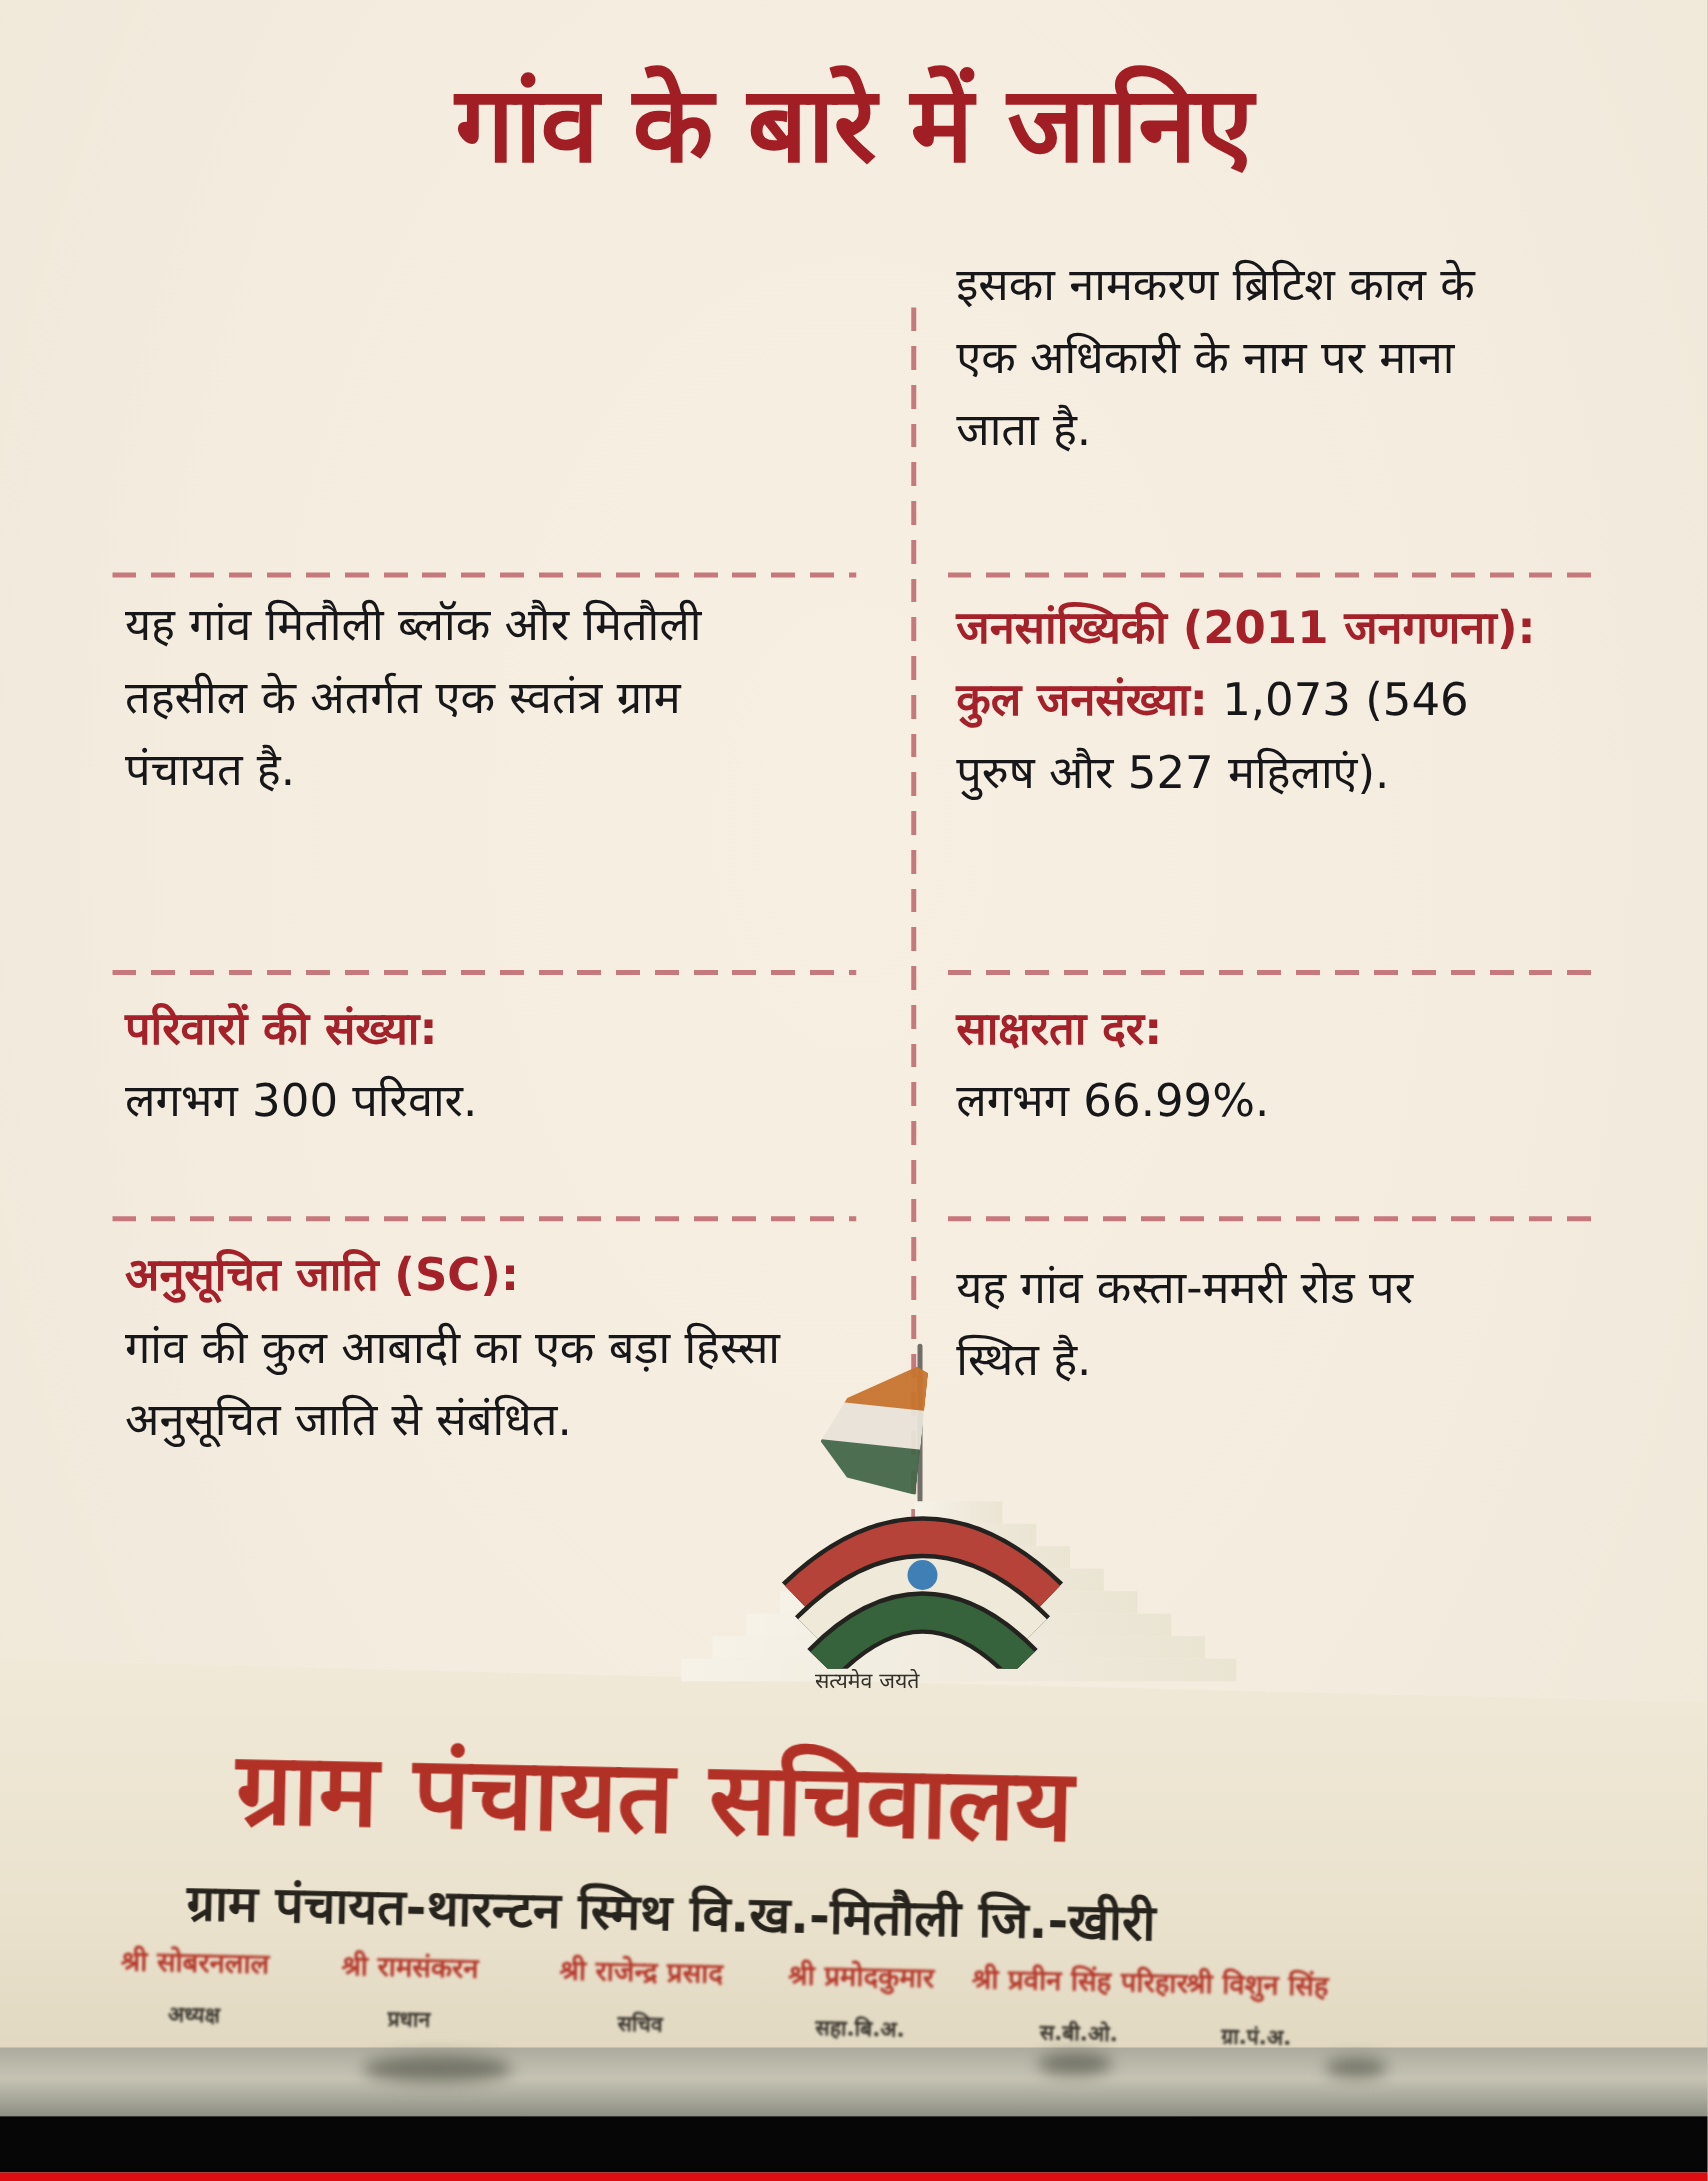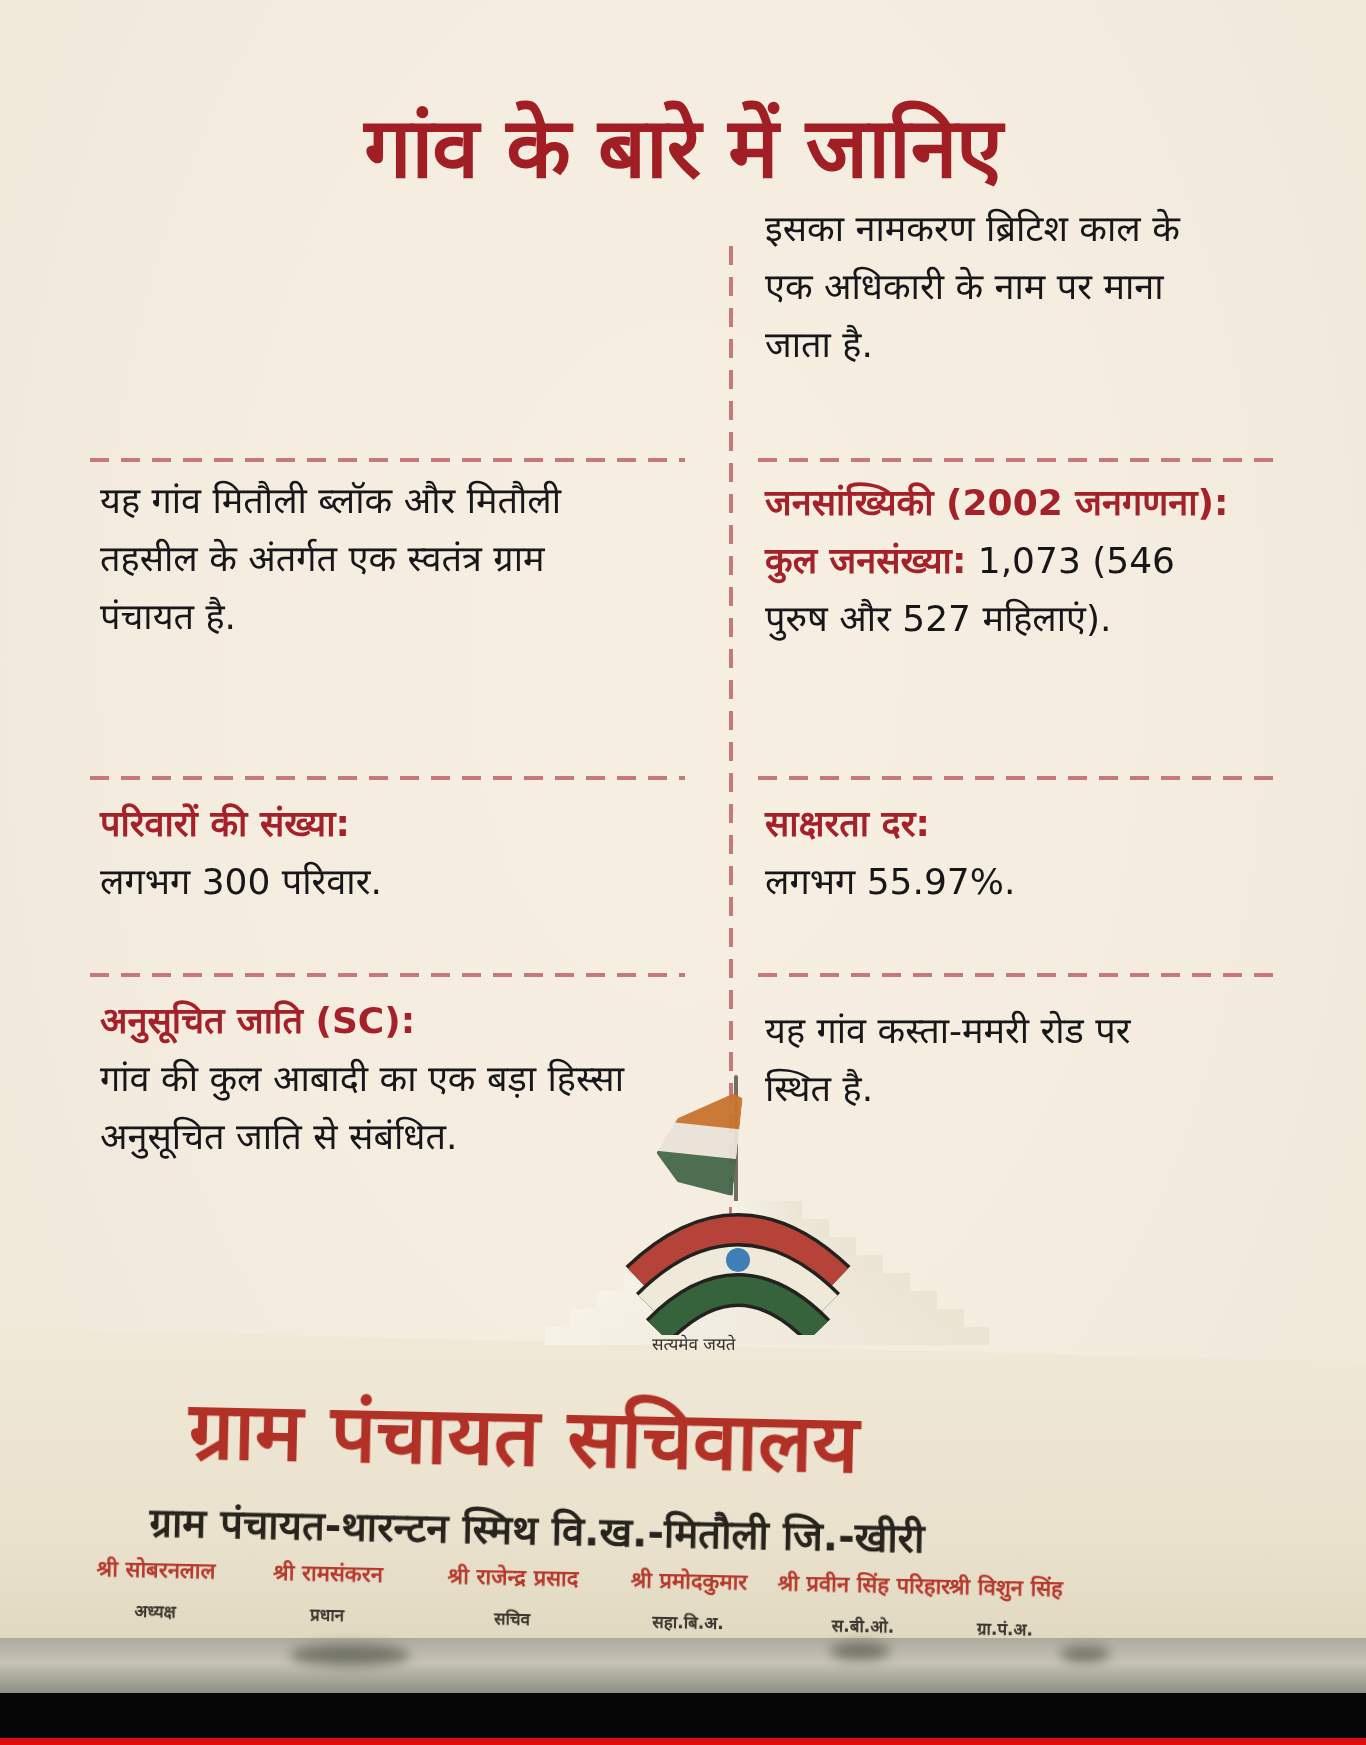--- a/index.html
+++ b/index.html
@@ -4,21 +4,21 @@
 <style>
   html,body{margin:0;padding:0;background:#cfc8ba;}
   .canvas{
     position:relative;width:1366px;height:1745px;overflow:hidden;
     background:radial-gradient(ellipse at 50% 38%, #f6efe2 0%, #f3ecdf 55%, #efe7d7 100%);
     font-family:"DejaVu Sans",sans-serif;
   }
   
   .title{
     position:absolute;top:50px;left:0;right:0;text-align:center;
-    font-size:84px;font-weight:800;color:#a21e25;letter-spacing:-1px;line-height:1.2;margin-top:48px;
+    font-size:84px;font-weight:800;color:#a21e25;letter-spacing:-1px;line-height:1.2;
   }
   
   .hdash{position:absolute;height:4px;background:repeating-linear-gradient(90deg,#c5797c 0 19px,transparent 19px 31px);}
   .vdash{position:absolute;width:4px;background:repeating-linear-gradient(180deg,#c5797c 0 19px,transparent 19px 31px);}
   #d1l{left:90px;top:458px;width:595px;} #d1r{left:758px;top:458px;width:518px;}
   #d2l{left:90px;top:776px;width:595px;} #d2r{left:758px;top:776px;width:518px;}
   #d3l{left:90px;top:973px;width:595px;} #d3r{left:758px;top:973px;width:518px;}
   #dv {left:729px;top:246px;height:1040px;}
   
   .blk{position:absolute;font-size:36px;line-height:58px;color:#17171a;}
@@ -85,31 +85,31 @@
   <div class="hdash" id="d2l"></div>
   <div class="hdash" id="d2r"></div>
   <div class="hdash" id="d3l"></div>
   <div class="hdash" id="d3r"></div>
   <div class="vdash" id="dv"></div>
 
   <div class="blk" id="b1r">इसका नामकरण ब्रिटिश काल के एक अधिकारी के नाम पर माना जाता है.</div>
 
   <div class="blk" id="b2l">यह गांव मितौली ब्लॉक और मितौली तहसील के अंतर्गत एक स्वतंत्र ग्राम पंचायत है.</div>
   <div class="blk" id="b2r">
-    <span class="hd">जनसांख्यिकी (2002 जनगणना): कुल जनसंख्या:</span>
+    <span class="hd">जनसांख्यिकी (2011 जनगणना): कुल जनसंख्या:</span>
     <span>1,073 (546 पुरुष और 527 महिलाएं).</span>
   </div>
 
   <div class="blk" id="b3l">
     <div class="hd">परिवारों की संख्या:</div>
     <div>लगभग 300 परिवार.</div>
   </div>
   <div class="blk" id="b3r">
     <div class="hd">साक्षरता दर:</div>
-    <div>लगभग 55.97%.</div>
+    <div>लगभग 66.99%.</div>
   </div>
 
   <div class="blk" id="b4r">यह गांव कस्ता-ममरी रोड पर स्थित है.</div>
   <div class="blk" id="b4l">
     <div class="hd">अनुसूचित जाति (SC):</div>
     <div>गांव की कुल आबादी का एक बड़ा हिस्सा अनुसूचित जाति से संबंधित.</div>
   </div>
 
   <div class="pole"></div>
   <div class="wall"></div>

